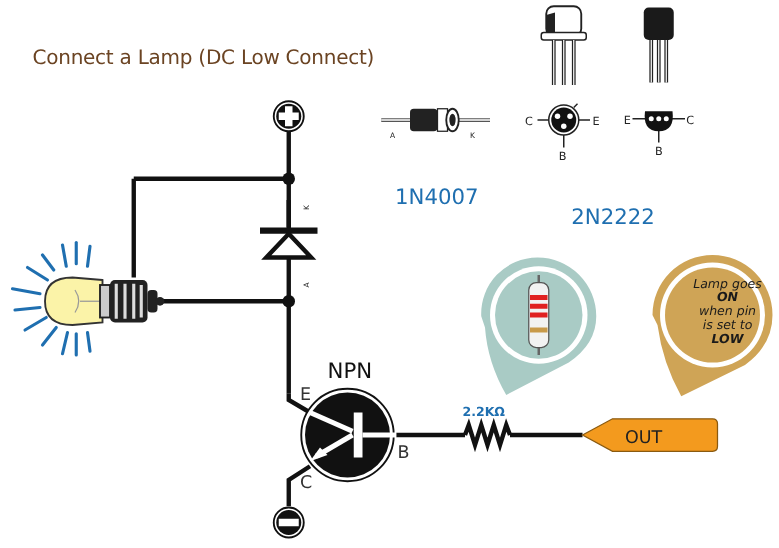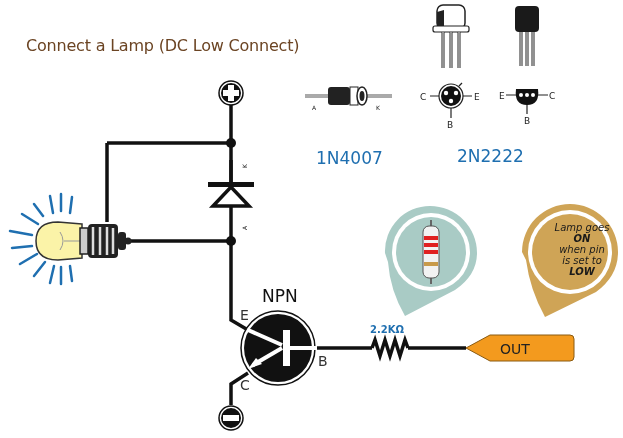--- a/index.html
+++ b/index.html
@@ -15,21 +15,21 @@
   .out-lbl{font-family:"DejaVu Sans",sans-serif;font-size:14px;fill:#222;}
   .note{position:absolute;left:530px;top:222px;width:104px;text-align:center;font-family:"DejaVu Sans",sans-serif;font-style:italic;color:#1a1a1a;font-size:10px;line-height:11px;}
   .note b{font-weight:bold;display:block;}
 </style>
 </head>
 <body>
 
 <div class="title">Connect a Lamp (DC Low Connect)</div>
 
 <div class="part-label" style="left:316px;top:148px;">1N4007</div>
-<div class="part-label" style="left:457px;top:146px;">2N2222</div>
+<div class="part-label" style="left:457px;top:164px;">2N2222</div>
 
 <svg width="623" height="438" viewBox="0 0 623 438">
 
   <g>
     <line x1="305" y1="96" x2="392" y2="96" stroke="#555" stroke-width="3"></line>
     <line x1="305" y1="96" x2="392" y2="96" stroke="#fff" stroke-width="1.2"></line>
     <rect x="328" y="87" width="22" height="18" rx="3" fill="#222"></rect>
     <rect x="350" y="87" width="8" height="18" fill="#fff" stroke="#222" stroke-width="1"></rect>
     <ellipse cx="362" cy="96" rx="5" ry="9" fill="#fff" stroke="#222" stroke-width="1.5"></ellipse>
     <ellipse cx="362" cy="96" rx="2.5" ry="5" fill="#222"></ellipse>

